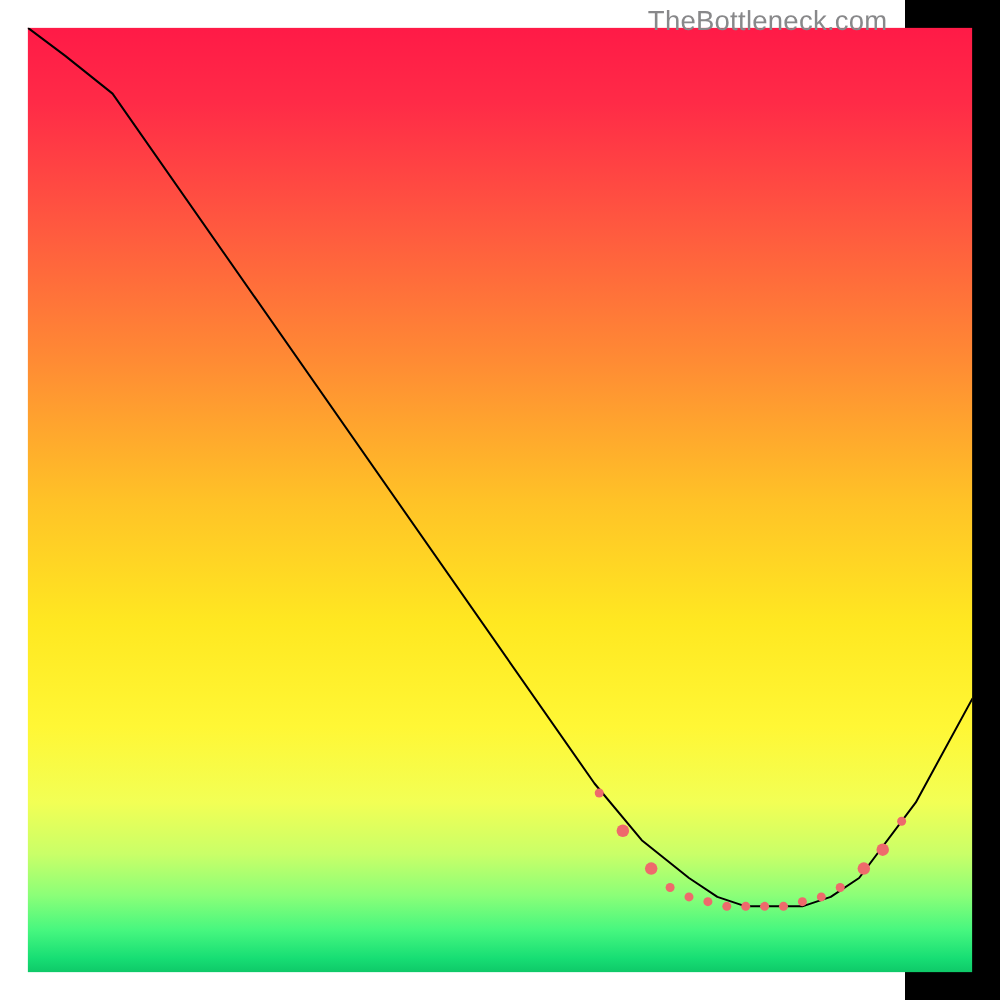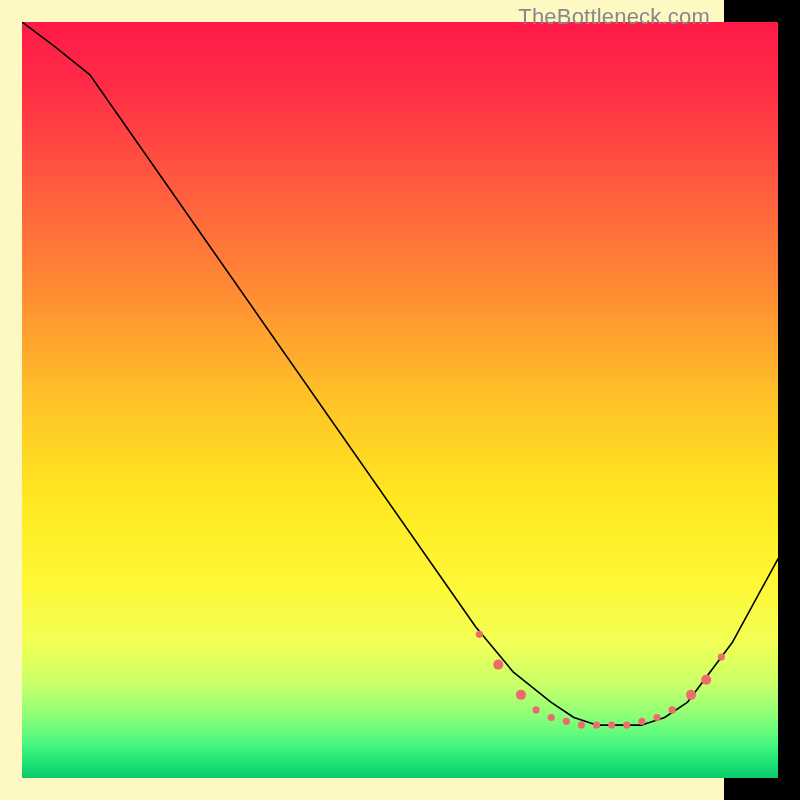--- a/index.html
+++ b/index.html
@@ -7,21 +7,21 @@
     padding: 0;
     width: 800px;
     height: 800px;
     background: #000;
     overflow: hidden;
   }
   .stage {
     position: relative;
     width: 724px;
     height: 800px;
-    background: #fef9c3;
+    background: #ffffff;
   }
   .plot {
     position: absolute;
     left: 22px;
     top: 22px;
     width: 756px;
     height: 756px;
     overflow: hidden;
   }
   .curve {

